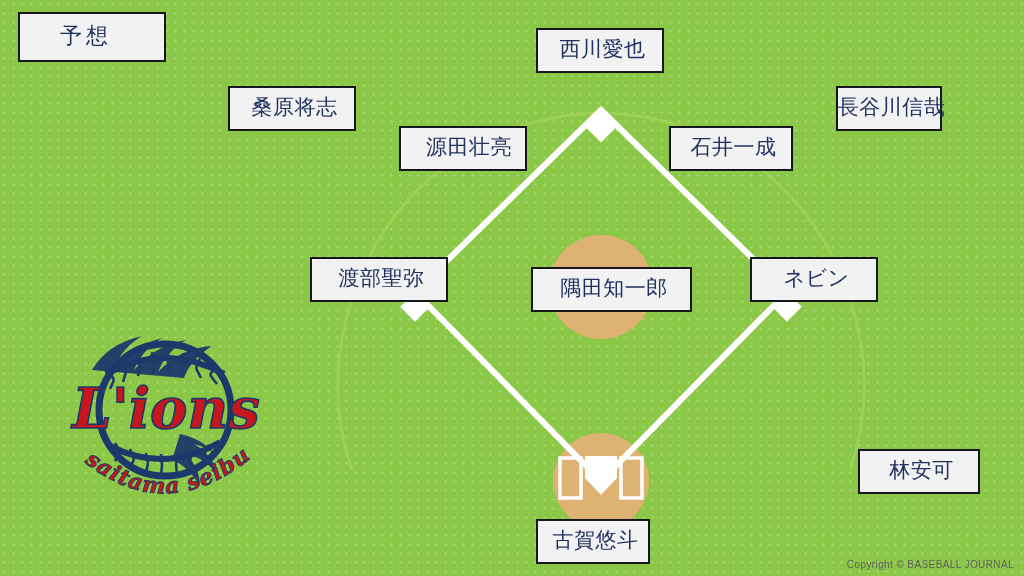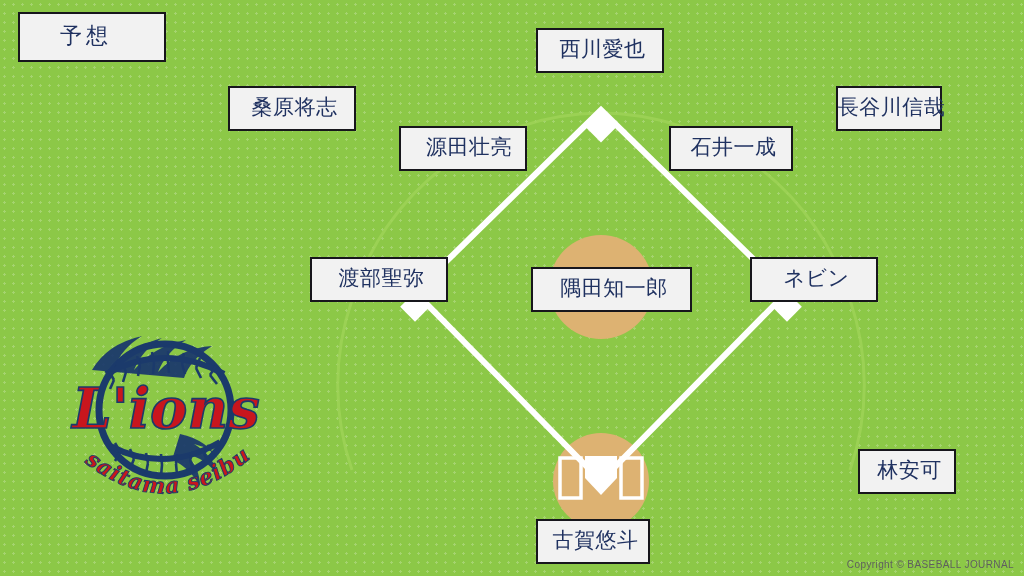--- a/index.html
+++ b/index.html
@@ -184,21 +184,21 @@
   </div>
   <div class="plate" id="p-5" style="left: 310px; top: 257px; width: 138px;">
     <span>渡部聖弥</span>
   </div>
   <div class="plate" id="p-6" style="left: 531px; top: 267px; width: 161px;">
     <span>隅田知一郎</span>
   </div>
   <div class="plate" id="p-7" style="left: 750px; top: 257px; width: 128px;">
     <span>ネビン</span>
   </div>
-  <div class="plate" id="p-8" style="left: 858px; top: 449px; width: 98px;">
+  <div class="plate" id="p-8" style="left: 858px; top: 449px; width: 122px;">
     <span>林安可</span>
   </div>
   <div class="plate" id="p-9" style="left: 536px; top: 519px; width: 114px;">
     <span>古賀悠斗</span>
   </div>
 
   <div id="copyright">Copyright © BASEBALL JOURNAL</div>
 
 </div>
 

